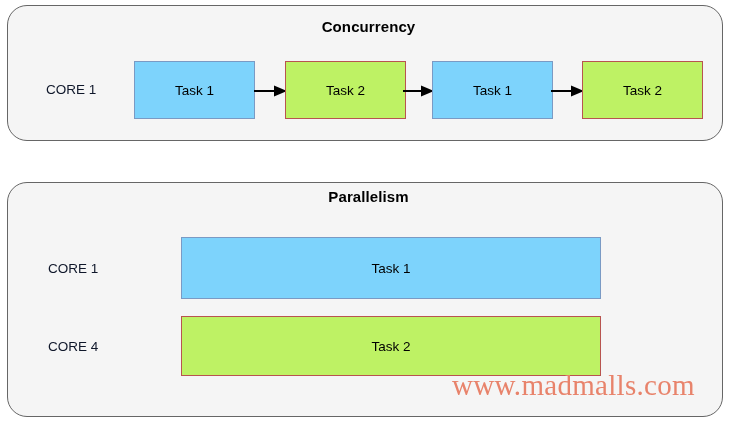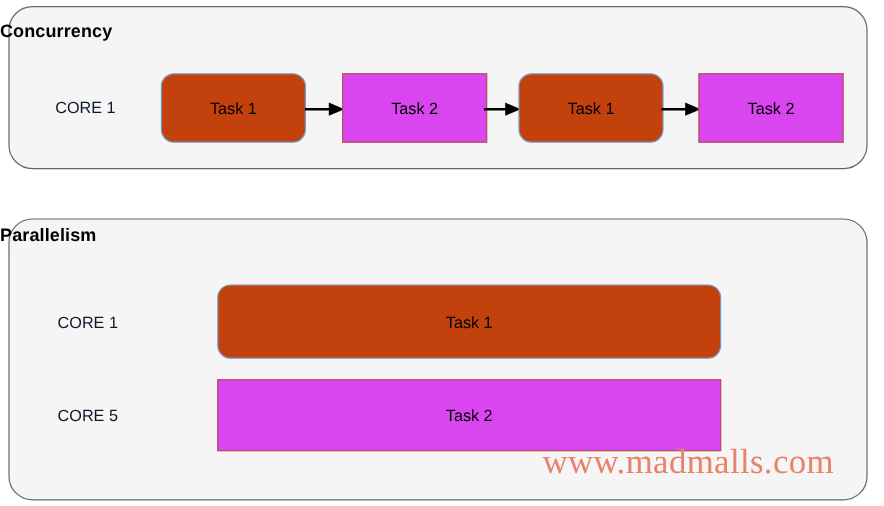--- a/index.html
+++ b/index.html
@@ -34,21 +34,21 @@
     left: 7px;
     top: 182px;
     width: 716px;
     height: 235px;
   }
 
   .panel-title {
     position: absolute;
     left: 0;
     width: 100%;
-    text-align: left;
+    text-align: center;
     font-size: 15px;
     font-weight: bold;
     color: #000000;
     letter-spacing: 0.1px;
   }
 
   #title-concurrency { top: 18px; }
   #title-parallelism { top: 188px; }
 
   .core-label {
@@ -68,27 +68,26 @@
     border-width: 1px;
     border-style: solid;
     display: flex;
     align-items: center;
     justify-content: center;
     font-size: 13.5px;
     color: #000000;
   }
 
   .task-blue {
-    background: #c2410c;
+    background: #7dd3fc;
     border-color: #7a9ac4;
-    border-radius: 11px;
   }
 
   .task-red {
-    background: #d946ef;
+    background: #bef264;
     border-color: #b85450;
   }
 
   
   #box-c1 { left: 134px; top: 61px; width: 121px; height: 58px; }
   #box-c2 { left: 285px; top: 61px; width: 121px; height: 58px; }
   #box-c3 { left: 432px; top: 61px; width: 121px; height: 58px; }
   #box-c4 { left: 582px; top: 61px; width: 121px; height: 58px; }
 
   
@@ -156,17 +155,17 @@
 <div class="task-box task-red" id="box-c4">Task 2</div>
 
 <div class="panel" id="panel-parallelism"></div>
 
 <div class="panel-title" id="title-parallelism">Parallelism</div>
 
 <div class="core-label" id="core-label-p1">CORE 1</div>
 
 <div class="task-box task-blue" id="bar-p1">Task 1</div>
 
-<div class="core-label" id="core-label-p2">CORE 5</div>
+<div class="core-label" id="core-label-p2">CORE 4</div>
 
 <div class="task-box task-red" id="bar-p2">Task 2</div>
 
 <div id="watermark">www.madmalls.com</div>
 
 </body></html>

